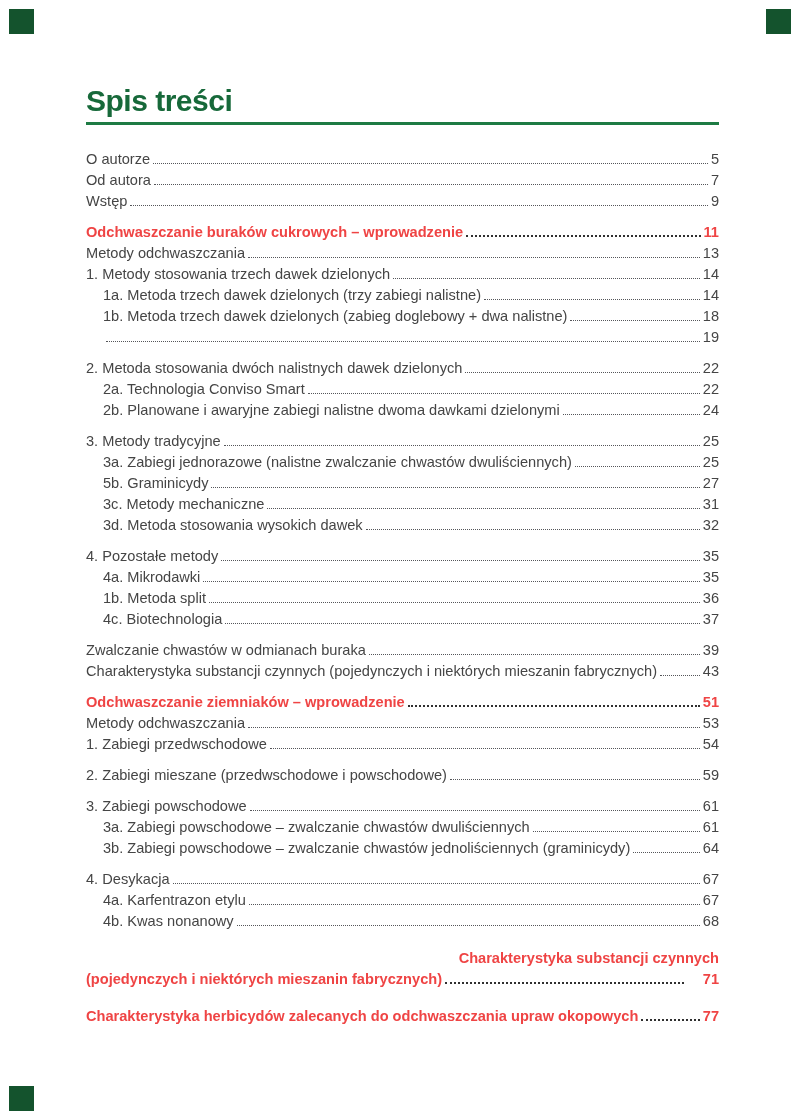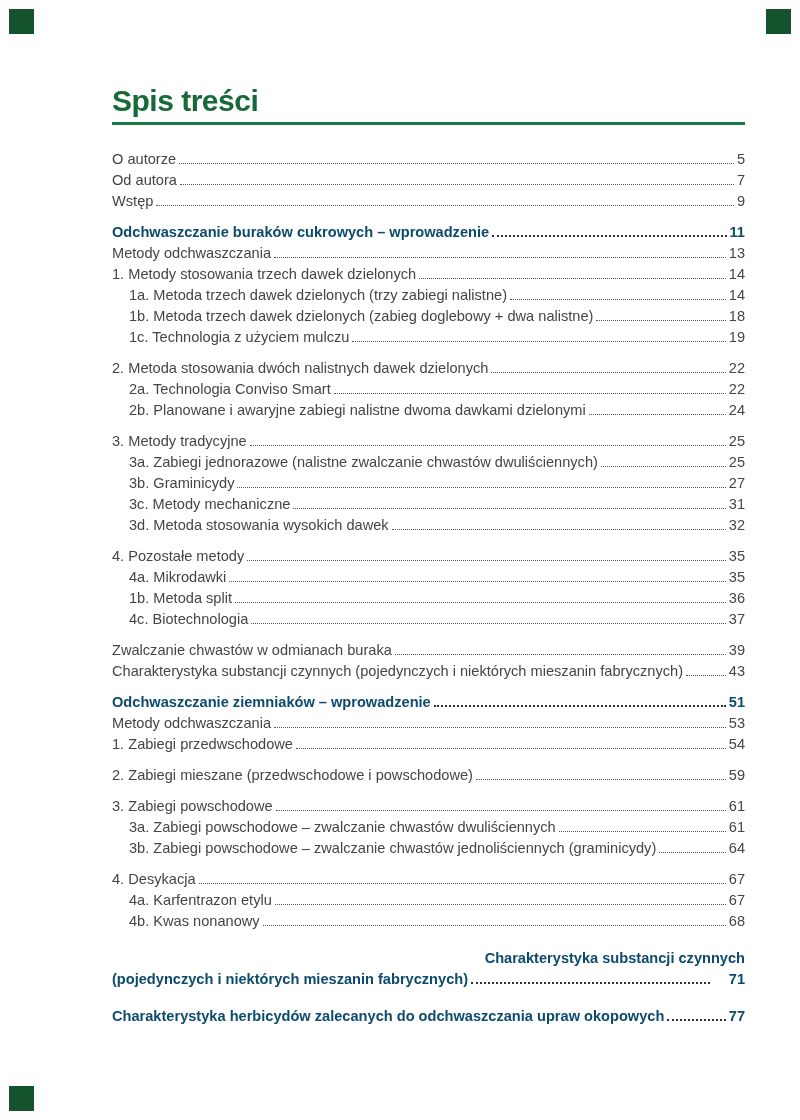--- a/index.html
+++ b/index.html
@@ -7,33 +7,33 @@
     width: 800px; height: 1120px;
     background: #ffffff;
     font-family: "Liberation Sans", sans-serif;
     position: relative;
     overflow: hidden;
   }
   .marker { position: absolute; width: 25px; height: 25px; }
   .m-tl { left: 9px; top: 9px; }
   .m-tr { right: 9px; top: 9px; }
   .m-bl { left: 9px; bottom: 9px; }
-  .content { position: absolute; left: 112px; top: 0; width: 633px; }
+  .content { position: absolute; left: 86px; top: 0; width: 633px; }
   .doc-title {
     margin: 85px 0 0 0;
     font-size: 30px; line-height: 32px;
     font-weight: bold; letter-spacing: -0.5px;
   }
   .title-rule { height: 2.5px; margin-top: 5px; }
   .toc { margin-top: 24px; }
   .row {
     display: flex; align-items: baseline;
     line-height: 21px; font-size: 14.6px; color: #454545;
   }
-  .row.bold { font-weight: bold; color: #0c4a6e; }
+  .row.bold { font-weight: bold; color: #ef4444; }
   .row.indent { padding-left: 17px; }
   .row.gap-normal { margin-top: 10px; }
   .row.gap-large { margin-top: 16px; justify-content: flex-end; }
   .label { white-space: nowrap; }
   .leader {
     flex: 1 1 auto; min-width: 12px;
     border-bottom: 1.8px dotted #55565a;
     margin: 0 3px;
   }
   .row.bold .leader { border-bottom: 2.2px dotted #2f2f2f; }
@@ -85,21 +85,20 @@
         <span class="label">1a. Metoda trzech dawek dzielonych (trzy zabiegi nalistne)</span>
         <div class="leader"></div>
         <span class="page">14</span>
       </div>
       <div class="row indent">
         <span class="label">1b. Metoda trzech dawek dzielonych (zabieg doglebowy + dwa nalistne)</span>
         <div class="leader"></div>
         <span class="page">18</span>
       </div>
       <div class="row indent">
-        <span class="label">1c. Technologia z użyciem mulczu</span>
         <div class="leader"></div>
         <span class="page">19</span>
       </div>
       <div class="row gap-normal">
         <span class="label">2. Metoda stosowania dwóch nalistnych dawek dzielonych</span>
         <div class="leader"></div>
         <span class="page">22</span>
       </div>
       <div class="row indent">
         <span class="label">2a. Technologia Conviso Smart</span>
@@ -115,21 +114,21 @@
         <span class="label">3. Metody tradycyjne</span>
         <div class="leader"></div>
         <span class="page">25</span>
       </div>
       <div class="row indent">
         <span class="label">3a. Zabiegi jednorazowe (nalistne zwalczanie chwastów dwuliściennych)</span>
         <div class="leader"></div>
         <span class="page">25</span>
       </div>
       <div class="row indent">
-        <span class="label">3b. Graminicydy</span>
+        <span class="label">5b. Graminicydy</span>
         <div class="leader"></div>
         <span class="page">27</span>
       </div>
       <div class="row indent">
         <span class="label">3c. Metody mechaniczne</span>
         <div class="leader"></div>
         <span class="page">31</span>
       </div>
       <div class="row indent">
         <span class="label">3d. Metoda stosowania wysokich dawek</span>

